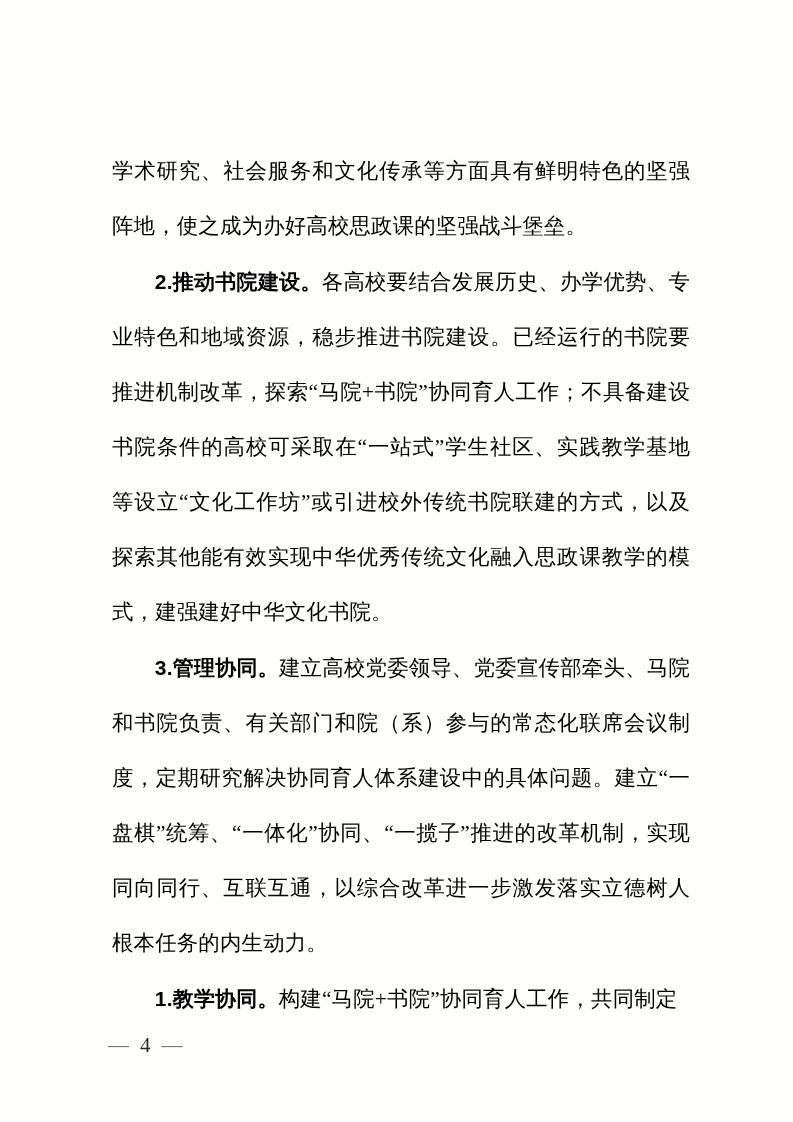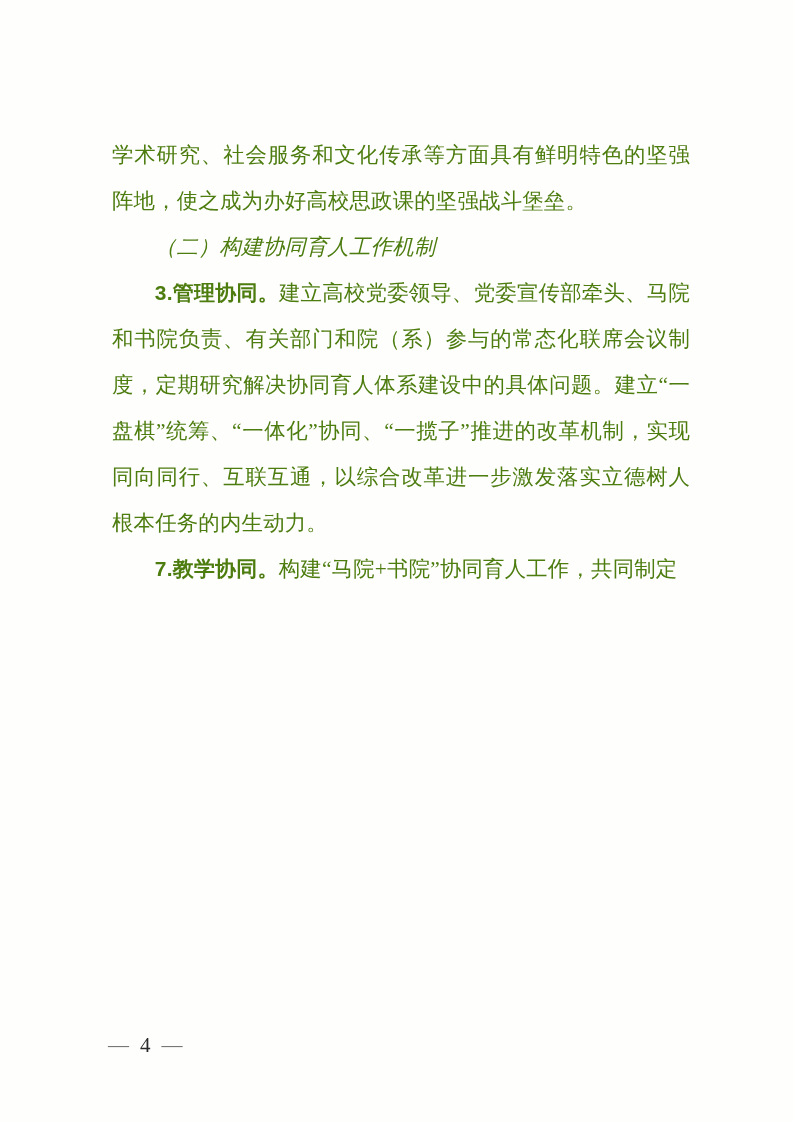--- a/index.html
+++ b/index.html
@@ -15,25 +15,25 @@
   .sheet {
     position: relative;
     width: 793px;
     height: 1122px;
     background: #fefefd;
     overflow: hidden;
   }
   .doc-content {
     position: absolute;
     left: 112px;
-    top: 132px;
+    top: 144px;
     width: 578px;
     font-size: 21.4px;
-    line-height: 46px;
-    color: #4d7c0f;
+    line-height: 55px;
+    color: #000000;
     text-align: justify;
     letter-spacing: 0.2px;
   }
   .para {
     margin: 0;
     padding: 0;
     text-indent: 2em;
   }
   .para.continuation {
     text-indent: 0;
@@ -65,25 +65,25 @@
 </style>
 </head>
 <body>
 
 <div class="sheet">
 
   <div class="doc-content">
 
     <p class="para continuation"><span>学术研究、社会服务和文化传承等方面具有鲜明特色的坚强阵地，使之成为办好高校思政课的坚强战斗堡垒。</span></p>
 
+    <p class="para"><span class="lead">2.推动书院建设。</span><span>各高校要结合发展历史、办学优势、专业特色和地域资源，稳步推进书院建设。已经运行的书院要推进机制改革，探索“马院+书院”协同育人工作；不具备建设书院条件的高校可采取在“一站式”学生社区、实践教学基地等设立“文化工作坊”或引进校外传统书院联建的方式，以及探索其他能有效实现中华优秀传统文化融入思政课教学的模式，建强建好中华文化书院。</span></p>
 
-    <p class="para subsection"><span>（二）构建协同育人工作机制</span></p>
 
     <p class="para"><span class="lead">3.管理协同。</span><span>建立高校党委领导、党委宣传部牵头、马院和书院负责、有关部门和院（系）参与的常态化联席会议制度，定期研究解决协同育人体系建设中的具体问题。建立“一盘棋”统筹、“一体化”协同、“一揽子”推进的改革机制，实现同向同行、互联互通，以综合改革进一步激发落实立德树人根本任务的内生动力。</span></p>
 
 
-    <p class="para"><span class="lead">7.教学协同。</span><span>构建“马院+书院”协同育人工作，共同制定</span></p>
+    <p class="para"><span class="lead">1.教学协同。</span><span>构建“马院+书院”协同育人工作，共同制定</span></p>
 
   </div>
 
   <div class="page-footer"><span class="dash">—</span><span class="num">4</span><span class="dash">—</span></div>
 
 </div>
 
 </body></html>

